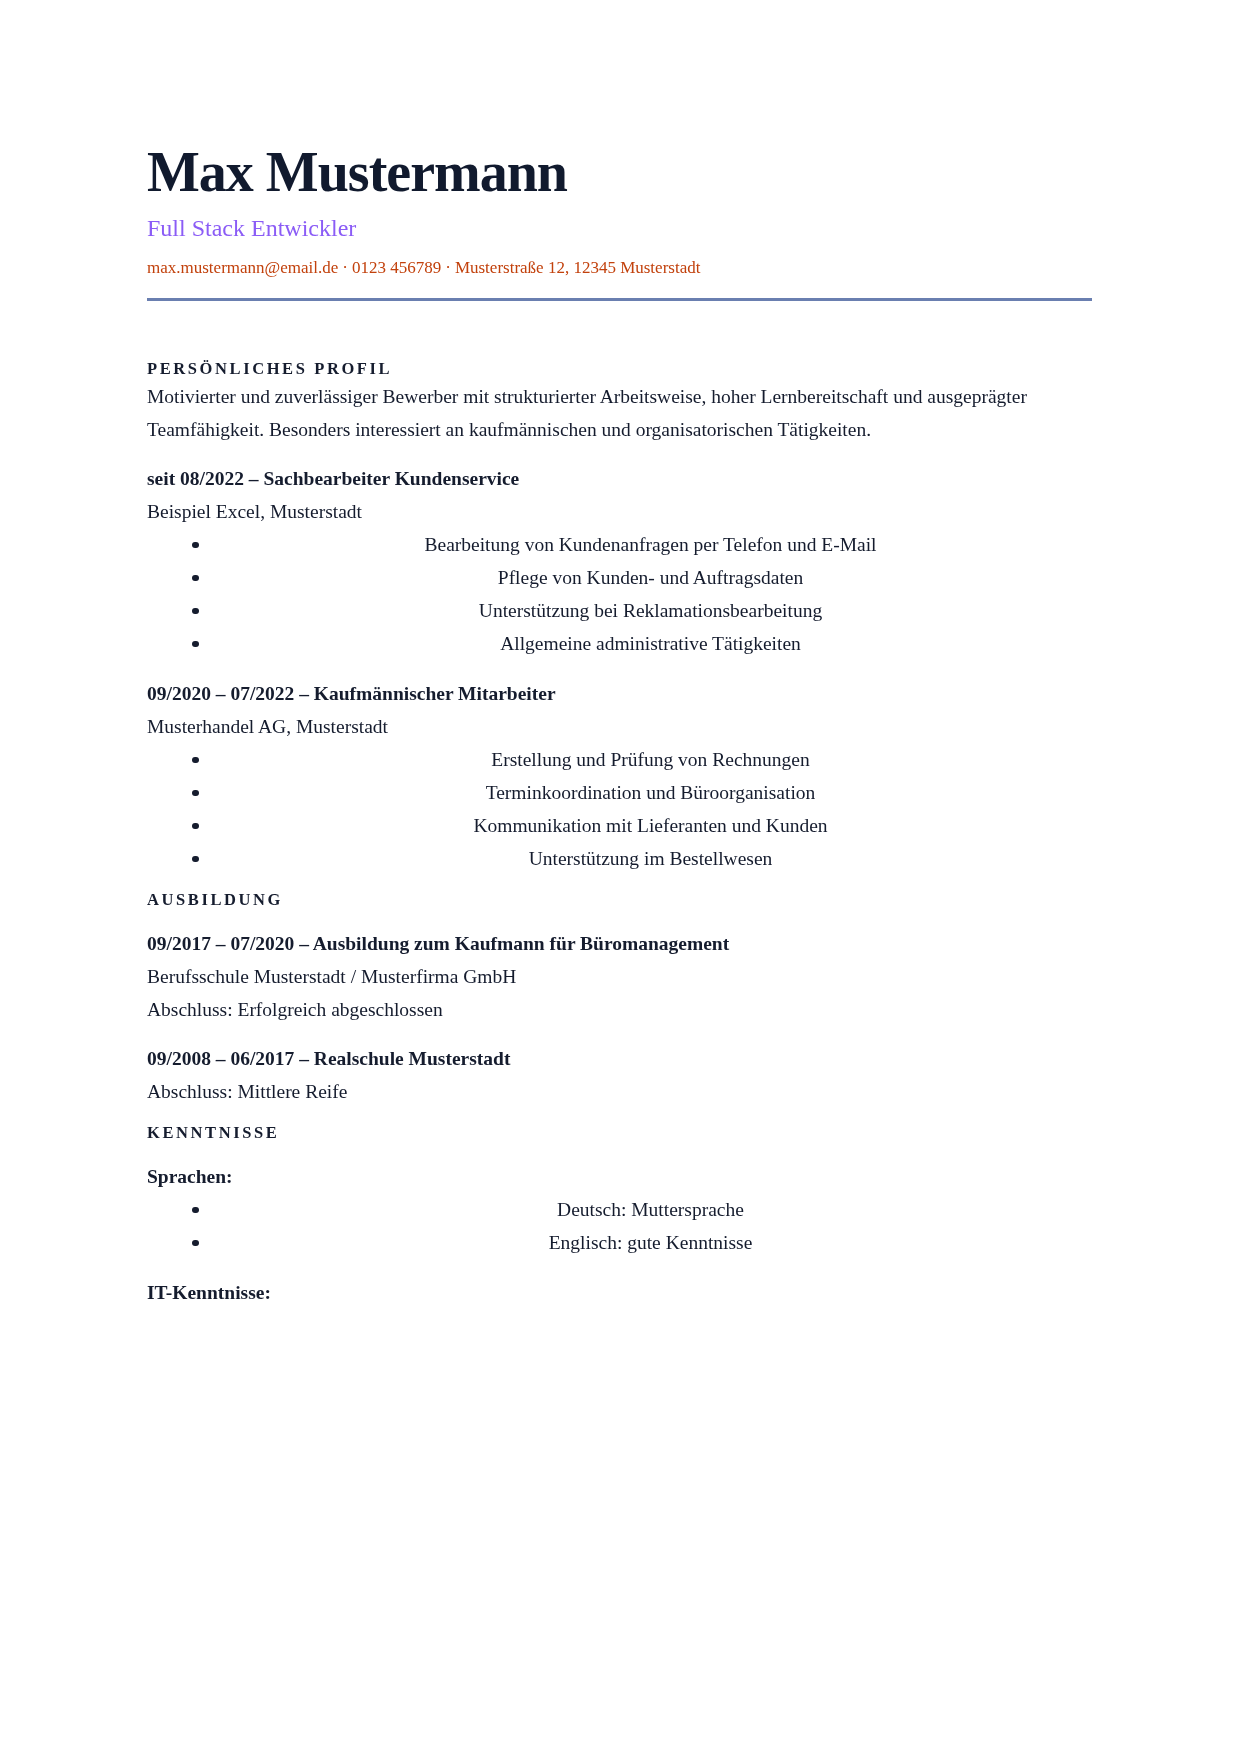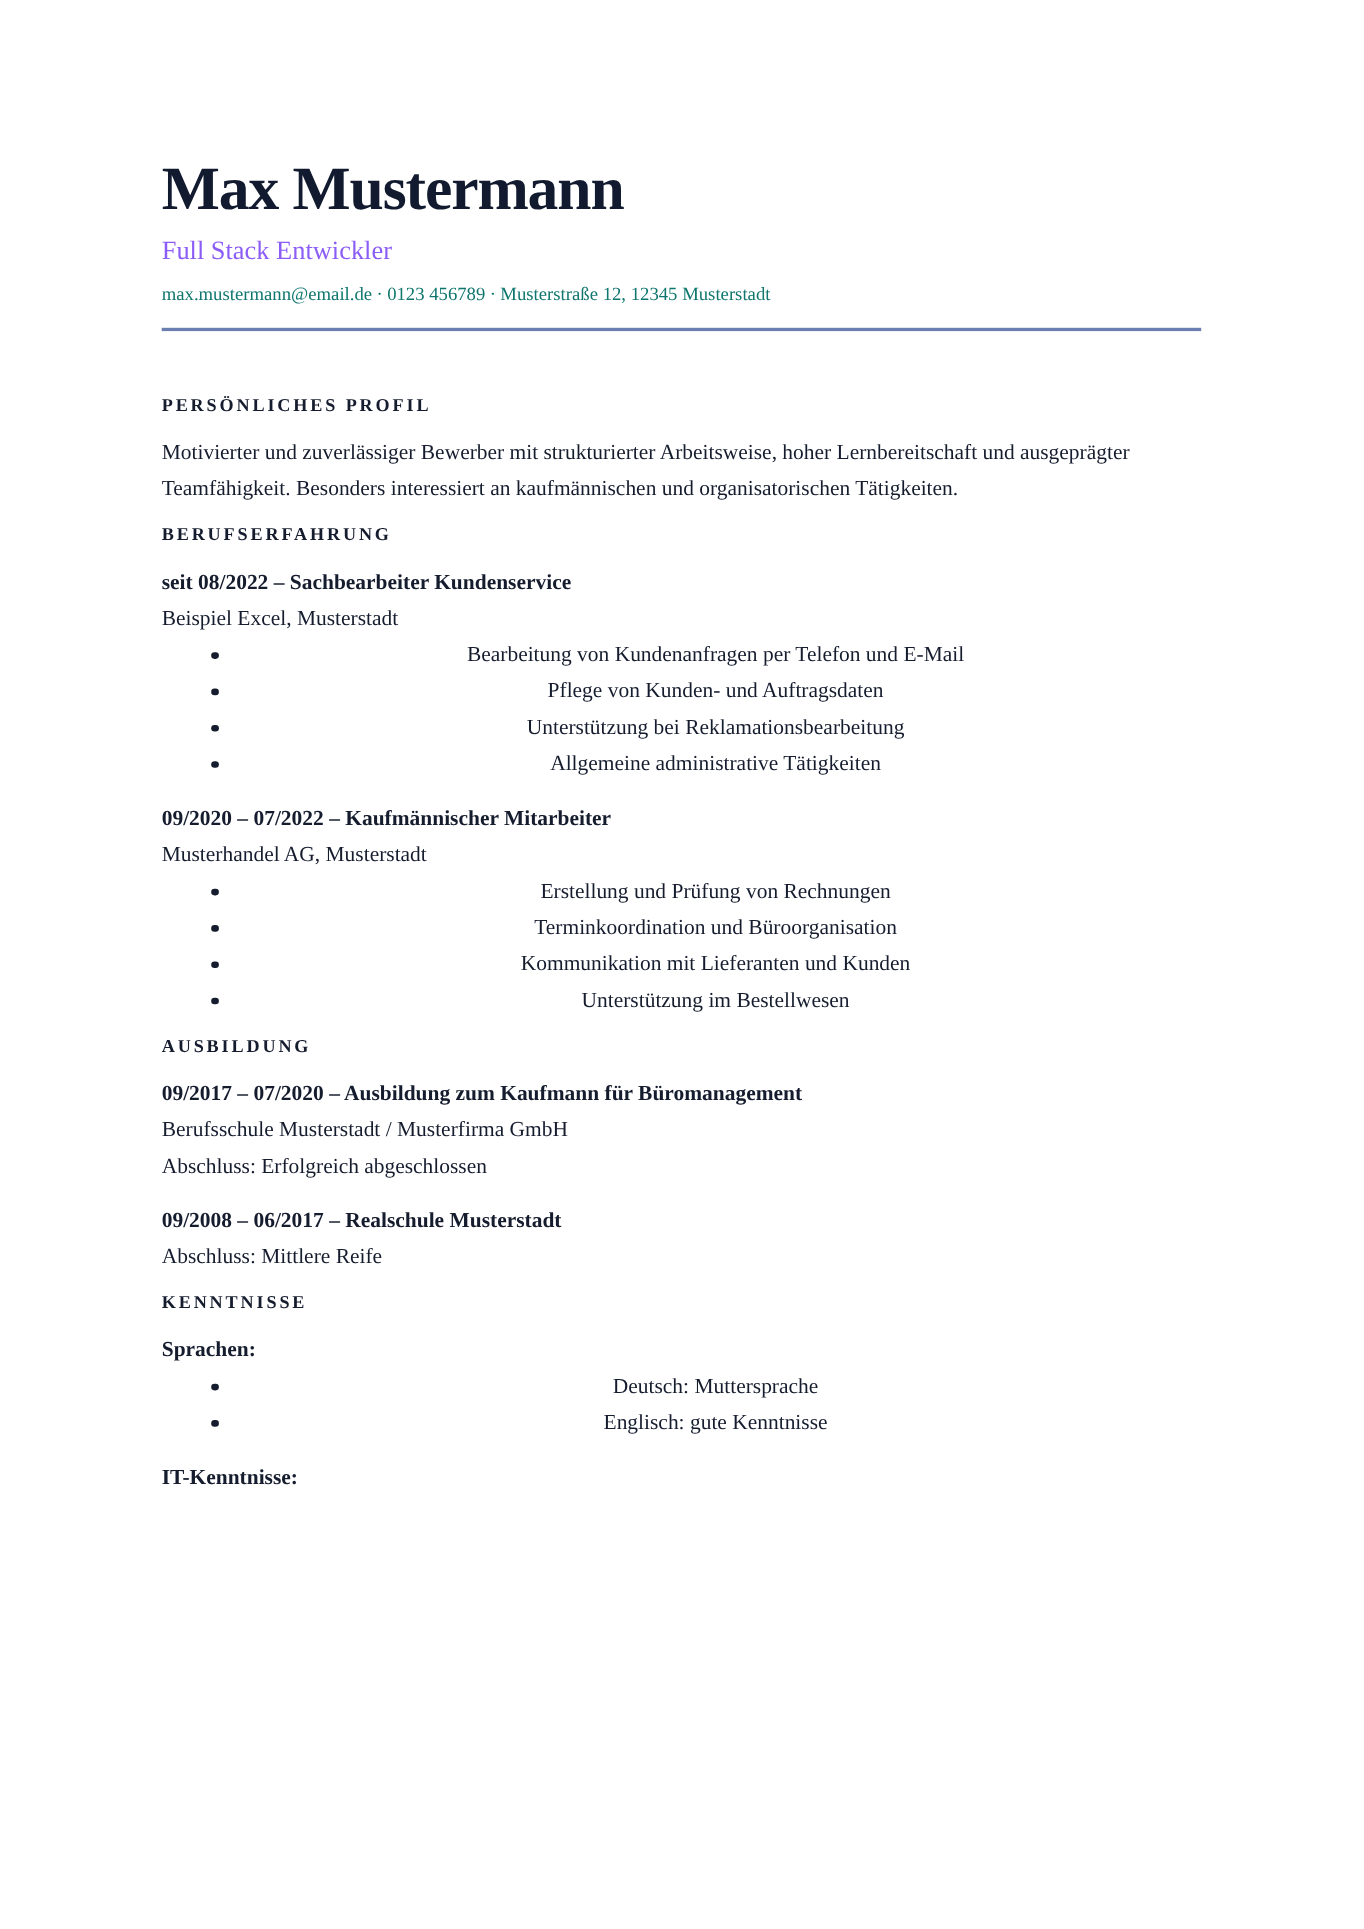--- a/index.html
+++ b/index.html
@@ -41,21 +41,21 @@
       line-height: 30px;
       color: #8b5cf6;
       white-space: nowrap;
     }
     .contact {
       position: absolute;
       left: 0;
       top: 257px;
       font-size: 17px;
       line-height: 22px;
-      color: #0f766e;
+      color: #c2410c;
       white-space: nowrap;
     }
     .contact .sep { padding: 0 4px; }
     .rule {
       position: absolute;
       left: 0;
       top: 298px;
       width: 945px;
       height: 3px;
       background: #6a7fb0;
@@ -107,21 +107,21 @@
     }
     ul.bullets li .dot {
       position: absolute;
       left: -17px;
       top: 13.5px;
       width: 6.5px;
       height: 6.5px;
       border-radius: 50%;
       background: #151c2e;
     }
-    .mt-profile-para { margin-top: 15px; }
+    .mt-profile-para { }
     .mt-section { margin-top: 14px; }
     .mt-entry { margin-top: 16px; }
     .mt-list { margin-top: 19px; }
     .mt-entry-after-list { margin-top: 17px; }
   </style>
 </head>
 <body>
 
 <div class="page">
 
@@ -133,21 +133,20 @@
   <div class="rule"></div>
 
   <div class="content">
 
     <section>
       <h2 class="section-title">PERSÖNLICHES PROFIL</h2>
       <p class="para mt-profile-para">Motivierter und zuverlässiger Bewerber mit strukturierter Arbeitsweise, hoher Lernbereitschaft und ausgeprägter Teamfähigkeit. Besonders interessiert an kaufmännischen und organisatorischen Tätigkeiten.</p>
     </section>
 
     <section class="mt-section">
-      <h2 class="section-title">BERUFSERFAHRUNG</h2>
 
       <div class="mt-entry">
         <p class="entry-title">seit 08/2022 – Sachbearbeiter Kundenservice</p>
         <p class="line">Beispiel Excel, Musterstadt</p>
         <ul class="bullets mt-list">
           <li><span class="dot"></span><span>Bearbeitung von Kundenanfragen per Telefon und E-Mail</span></li>
           <li><span class="dot"></span><span>Pflege von Kunden- und Auftragsdaten</span></li>
           <li><span class="dot"></span><span>Unterstützung bei Reklamationsbearbeitung</span></li>
           <li><span class="dot"></span><span>Allgemeine administrative Tätigkeiten</span></li>
         </ul>

